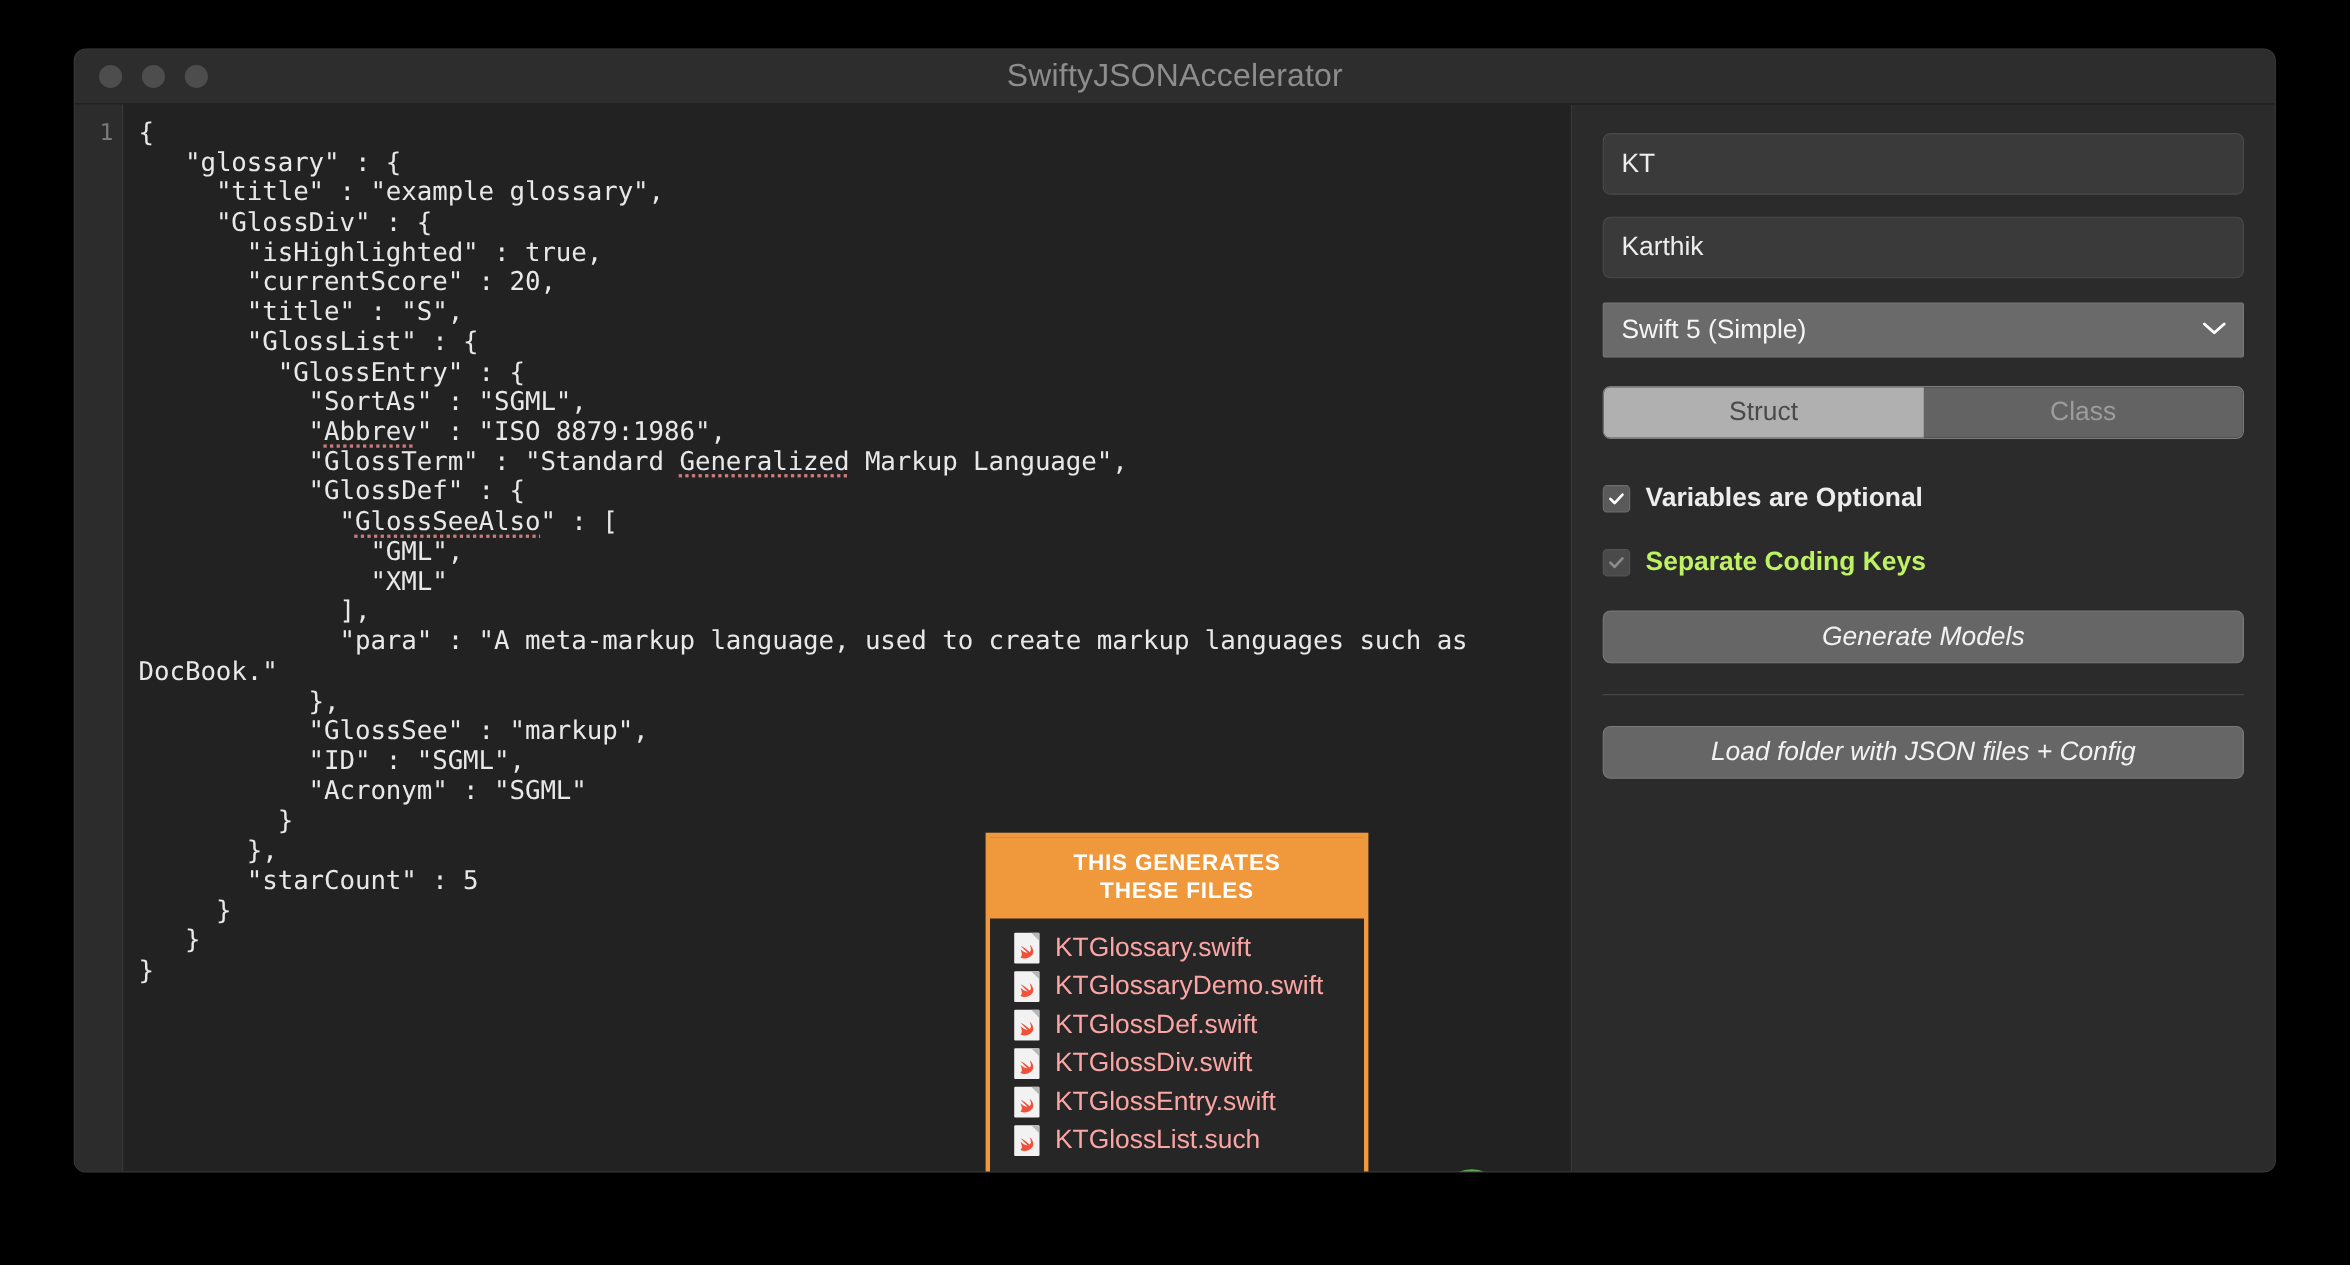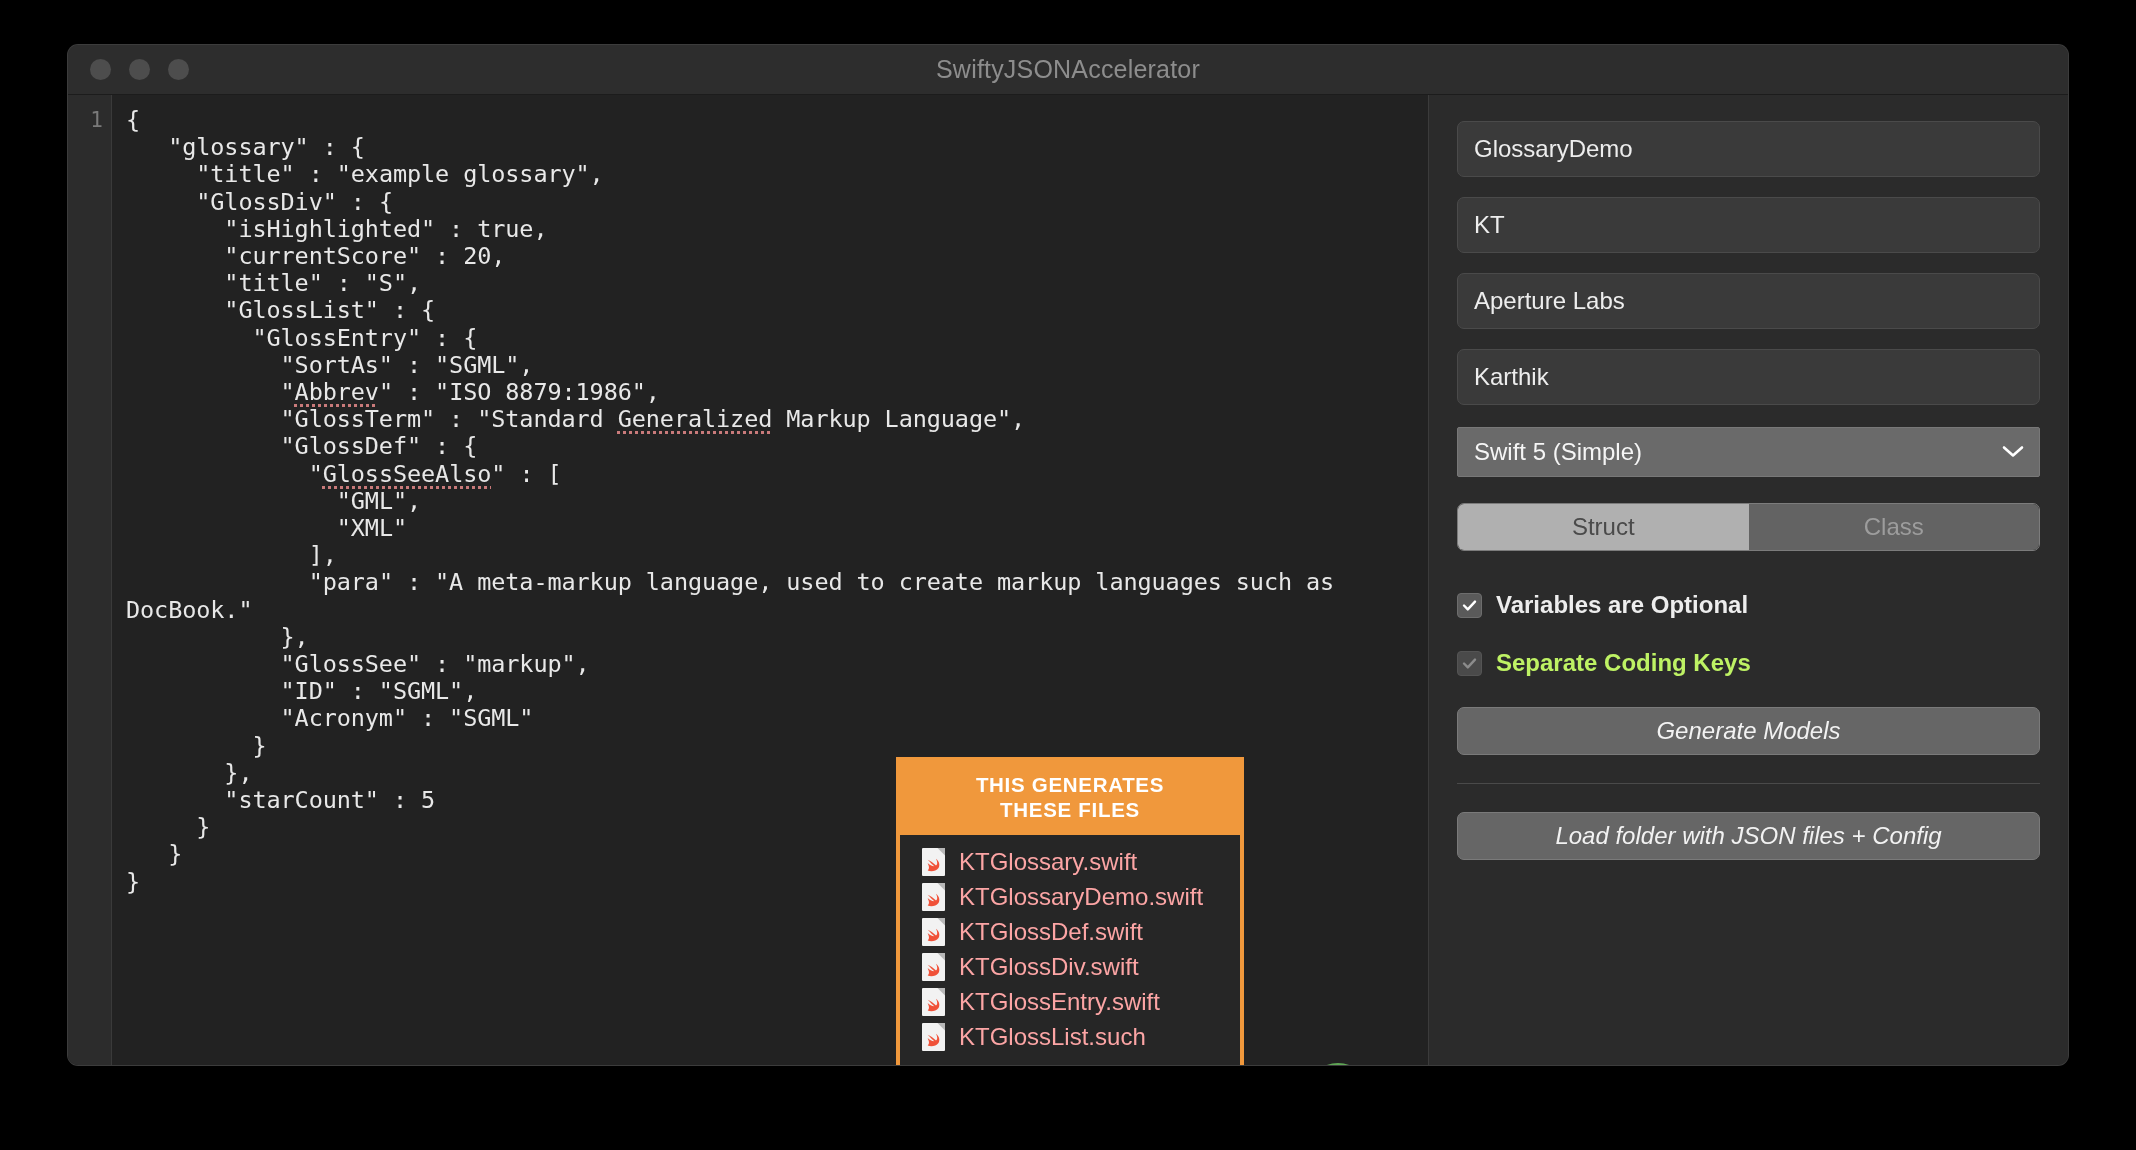--- a/index.html
+++ b/index.html
@@ -43,21 +43,21 @@
   }
   .light {
     width: 21px; height: 21px;
     border-radius: 50%;
     background: #4d4d4d;
   }
   .win-title {
     position: absolute;
     left: 0; right: 0;
     text-align: center;
-    font-size: 25px;
+    font-size: 29px;
     color: #8d8d8d;
     letter-spacing: .2px;
   }
 
   .body-row {
     flex: 1 1 auto;
     display: flex;
     min-height: 0;
   }
 
@@ -411,23 +411,21 @@
           </div>
       </div>
 
       <div class="success">
         
       </div>
     </div>
 
     <div class="sidebar">
 
-      <input class="tf" value="GlossaryDemo" placeholder="Base class name" style="">
       <input class="tf" value="KT" placeholder="Prefix" style="">
-      <input class="tf" value="Aperture Labs" placeholder="Company name" style="">
       <input class="tf" value="Karthik" placeholder="Author name" style="">
 
       <div class="select-wrap">
         <div class="select">
           <span>Swift 5 (Simple)</span>
         </div>
         <span class="chev">
           <svg width="22" height="14" viewBox="0 0 22 14">
             <path d="M2 3 L11 11 L20 3" fill="none" stroke="#ffffff" stroke-width="2.6" stroke-linecap="round" stroke-linejoin="round"></path>
           </svg>

